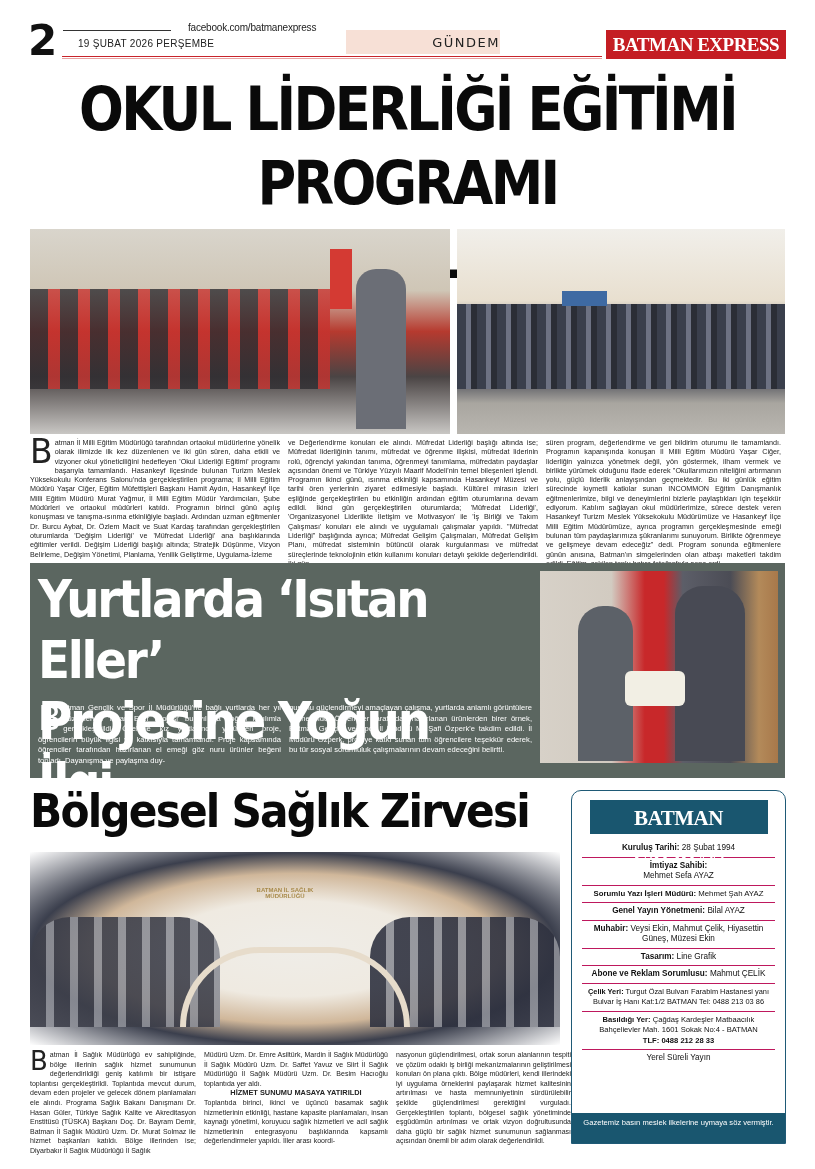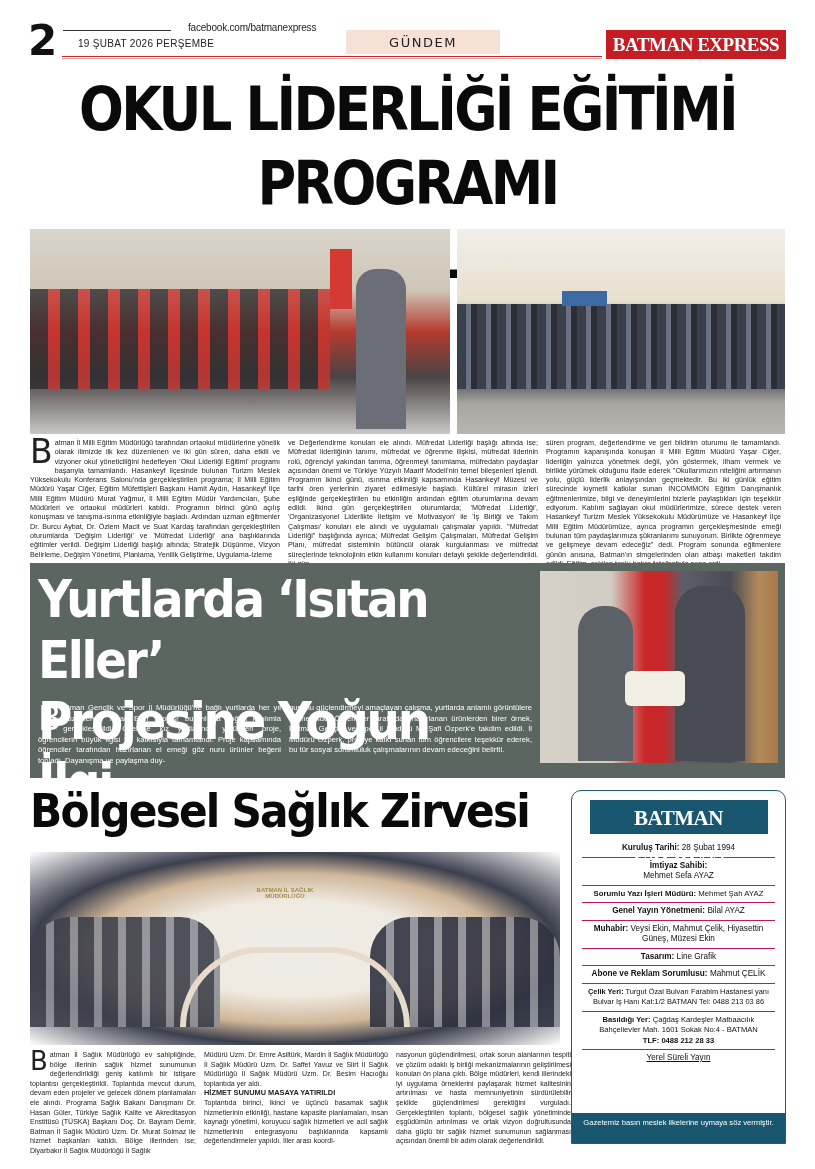--- a/index.html
+++ b/index.html
@@ -4,21 +4,21 @@
 <style>
   * { box-sizing: border-box; margin: 0; padding: 0; }
   html, body { width: 815px; height: 1169px; background: #ffffff; overflow: hidden; }
   body { font-family: "Liberation Sans", sans-serif; color: #1a1a1a; position: relative; }
 
   
   .page-num { position: absolute; left: 28px; top: 22px; font-family: "DejaVu Sans", sans-serif; font-weight: bold; font-size: 42px; line-height: 38px; color: #111; letter-spacing: -2px; }
   .fb-line { position: absolute; left: 63px; top: 30px; width: 108px; border-top: 1px solid #333; }
   .fb { position: absolute; left: 188px; top: 22px; font-size: 10px; color: #222; letter-spacing: -0.2px; }
   .date { position: absolute; left: 78px; top: 38px; font-family: Liberation Sans, sans-serif; font-size: 10px; color: #222; letter-spacing: 0.3px; }
-  .section-box { position: absolute; left: 346px; top: 30px; width: 154px; height: 24px; background: #f7e0d6; font-family: "DejaVu Sans", sans-serif; font-size: 13px; letter-spacing: 1.5px; text-align: center; line-height: 26px; color: #222; }
+  .section-box { position: absolute; left: 346px; top: 30px; width: 154px; height: 24px; background: #f7e0d6; font-family: "DejaVu Sans", sans-serif; font-size: 13px; letter-spacing: 1.5px; text-align: right; line-height: 26px; color: #222; }
   .header-rule { position: absolute; left: 62px; top: 56px; width: 540px; border-top: 1px solid #c8242b; }
   .header-rule2 { position: absolute; left: 62px; top: 58px; width: 540px; border-top: 1px solid #e9a3a3; }
   .logo-red { position: absolute; left: 606px; top: 30px; width: 180px; height: 29px; background: #c41d23; color: #fff; font-family: "Liberation Serif", serif; font-weight: bold; font-size: 19px; text-align: center; line-height: 30px; letter-spacing: -0.5px; }
 
   
   .headline { position: absolute; left: 20px; top: 72px; width: 775px; text-align: center; font-family: "DejaVu Sans", sans-serif; font-weight: bold; font-size: 60px; line-height: 74px; letter-spacing: -3px; color: #0a0a0a; transform: scaleX(0.88); transform-origin: center top; }
 
   
   .photo { position: absolute; overflow: hidden; }
   .photo1 { left: 30px; top: 229px; width: 420px; height: 205px; background: linear-gradient(180deg, #d9d5cc 0%, #cfc6b6 30%, #b63a2f 50%, #4a4444 72%, #c9c7c4 100%); }
@@ -40,23 +40,23 @@
 
   
   .health-title { position: absolute; left: 30px; top: 784px; font-family: "DejaVu Sans", sans-serif; font-weight: bold; font-size: 46px; line-height: 54px; letter-spacing: -2px; color: #0a0a0a; transform: scaleX(0.92); transform-origin: left top; }
   .photo3 { left: 30px; top: 852px; width: 530px; height: 193px; background: radial-gradient(ellipse at center, #efede8 0%, #efeae1 35%, #d0b79a 55%, #3b3f4d 70%, #ffffff 100%); }
 
   
   .mast { position: absolute; left: 571px; top: 790px; width: 215px; height: 354px; border: 1.5px solid #1f5a76; border-radius: 10px 10px 0 0; background: #fff; text-align: center; overflow: hidden; }
   .mast-logo { margin: 9px auto 0; width: 178px; height: 34px; background: #19566f; color: #fff; font-family: "Liberation Serif", serif; font-weight: bold; font-size: 21px; line-height: 36px; letter-spacing: -0.5px; }
   .mast-row { font-size: 8.2px; line-height: 10.5px; color: #111; padding: 3px 2px; border-bottom: 1px solid #be185d; margin: 0 10px; }
   .mast-row b { font-weight: bold; }
-  .mast-row.last { border-bottom: none; text-decoration: underline; }
+  .mast-row.last { border-bottom: none; }
   .mast-footer { position: absolute; left: 0; bottom: 0; width: 100%; height: 30px; background: #19566f; color: #fff; font-size: 7.6px; line-height: 10px; padding-top: 5px; }
-  .subhead { font-weight: bold; font-size: 7.4px; }
+  .subhead { text-align: center; font-weight: bold; font-size: 7.4px; }
 </style>
 </head>
 <body>
 
 <div class="page-num">2</div>
 <div class="fb-line"></div>
 <div class="fb">facebook.com/batmanexpress</div>
 <div class="date">19 ŞUBAT 2026 PERŞEMBE</div>
 <div class="section-box">GÜNDEM</div>
 <div class="header-rule"></div>

